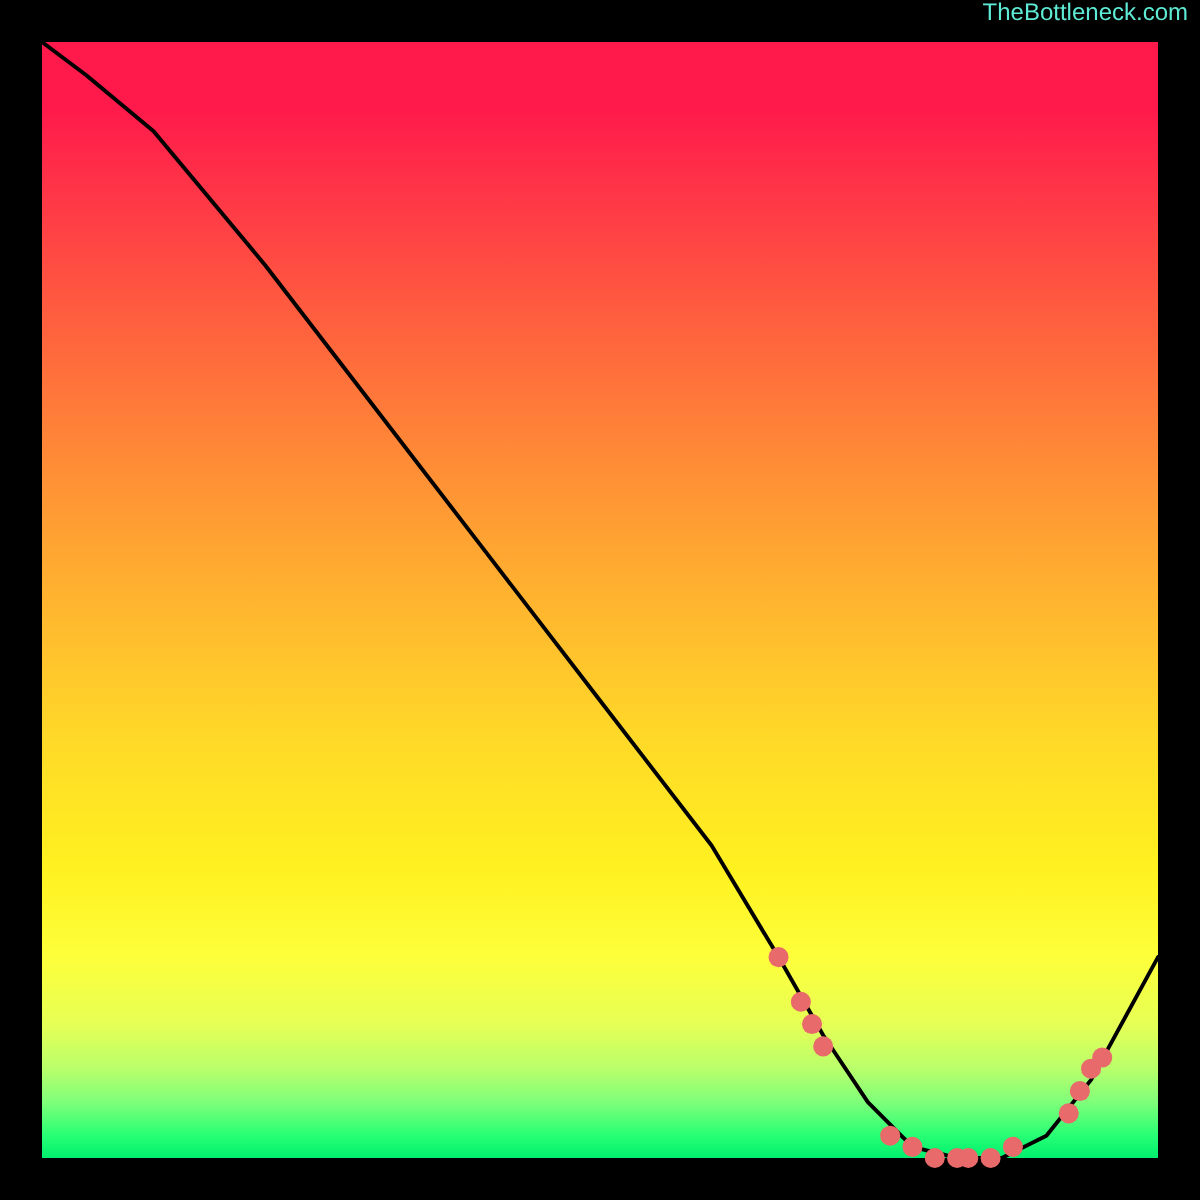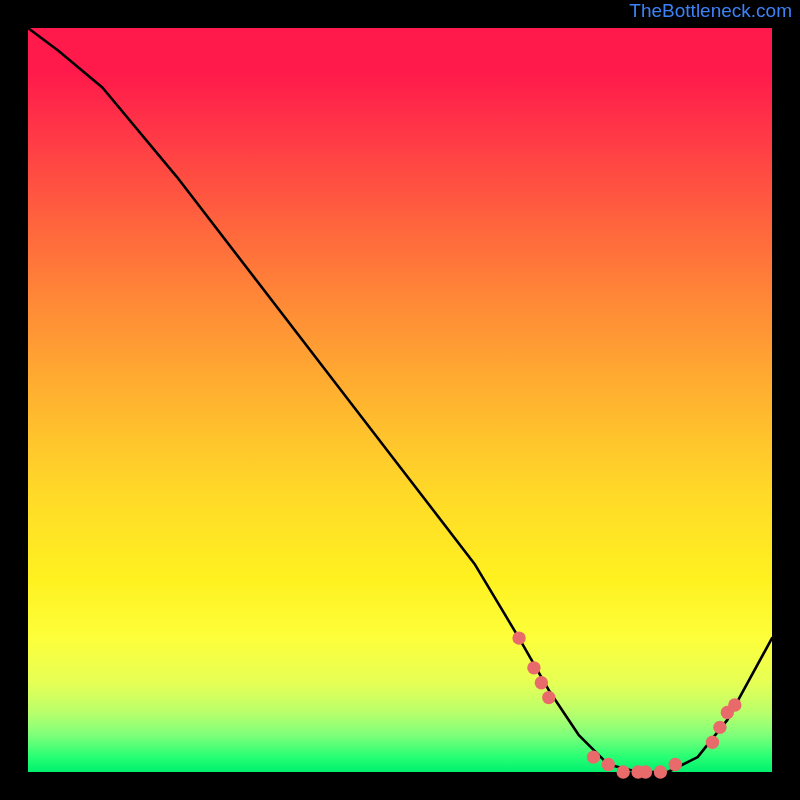--- a/index.html
+++ b/index.html
@@ -14,22 +14,22 @@
   .frame {
     position: relative;
     width: 800px;
     height: 800px;
     background: #000;
   }
   .watermark {
     position: absolute;
     top: 0;
     right: 8px;
-    color: #3b82f6;
-    font-size: 19px;
+    color: #5eead4;
+    font-size: 16px;
     letter-spacing: 0px;
     font-weight: 400;
     user-select: none;
   }
   .plot-area {
     position: absolute;
     left: 28px;
     top: 28px;
     width: 744px;
     height: 744px;

